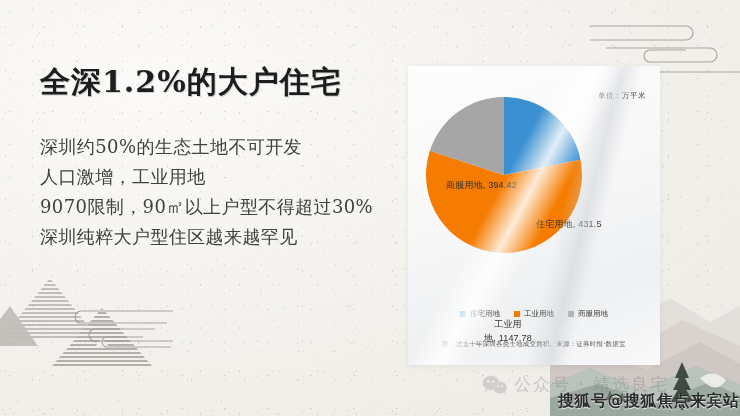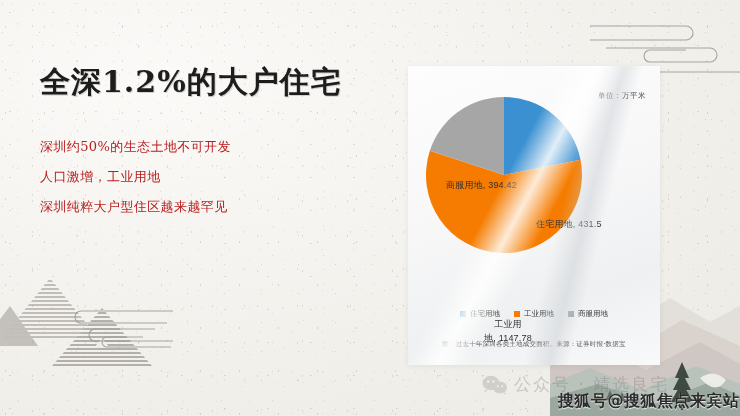--- a/index.html
+++ b/index.html
@@ -64,23 +64,23 @@
     text-shadow: 1px 1px 0 rgba(140,140,140,.35);
     white-space: nowrap;
   }
   .body-lines {
     position: absolute;
     left: 40px; top: 132px;
     width: 350px;
   }
   .body-line {
     font-family: "DejaVu Serif", "Liberation Serif", serif;
-    font-size: 13px;
+    font-size: 18px;
     line-height: 30px;
-    color: #b91c1c;
+    color: #404040;
     letter-spacing: .4px;
     white-space: nowrap;
   }
 
   
   .panel {
     position: absolute;
     left: 408px; top: 66px;
     width: 252px; height: 299px;
     background: linear-gradient(160deg,#fdfdfd 0%, #f7f7f8 45%, #eef0f1 75%, #f9f9fa 100%);
@@ -223,20 +223,21 @@
       <path d="M16 30 H120 a7 7 0 0 1 0 14 H60 a6 6 0 0 1 0 -12 H96"></path>
       <path d="M150 54 H70"></path>
     </g>
   </svg>
 
   <div class="title">全深1.2%的大户住宅</div>
 
   <div class="body-lines">
     <div class="body-line">深圳约50%的生态土地不可开发</div>
     <div class="body-line">人口激增，工业用地</div>
+    <div class="body-line">9070限制，90㎡以上户型不得超过30%</div>
     <div class="body-line">深圳纯粹大户型住区越来越罕见</div>
   </div>
 
   <div class="panel">
 
     <div class="unit-label">单位：万平米</div>
 
     <div class="pie-wrap">
       <svg viewBox="0 0 160 160" width="160" height="160">
 

